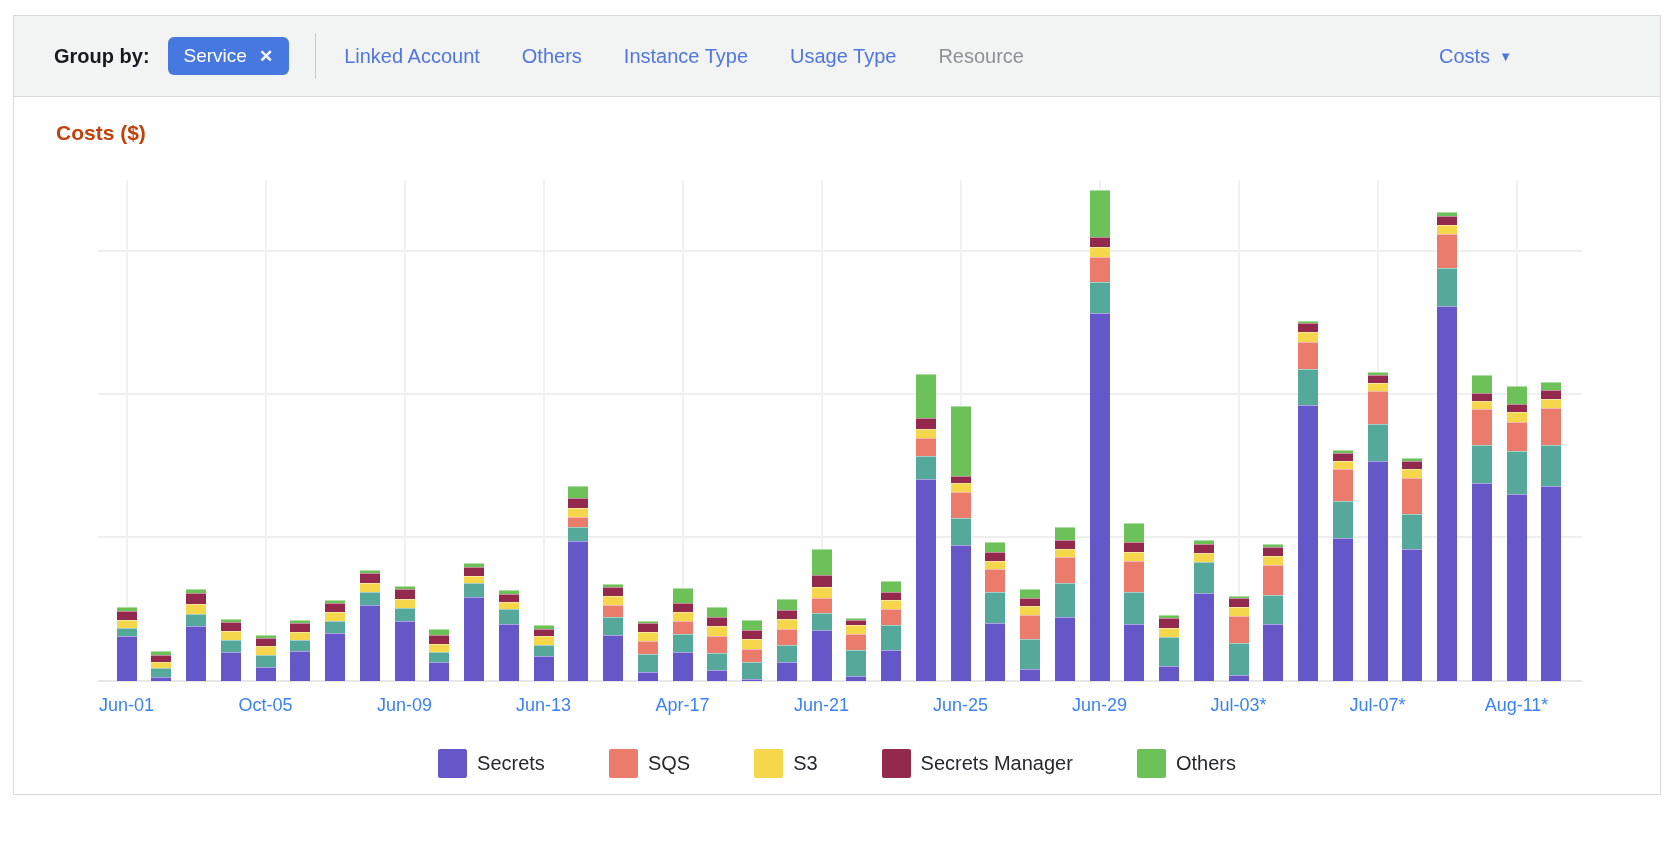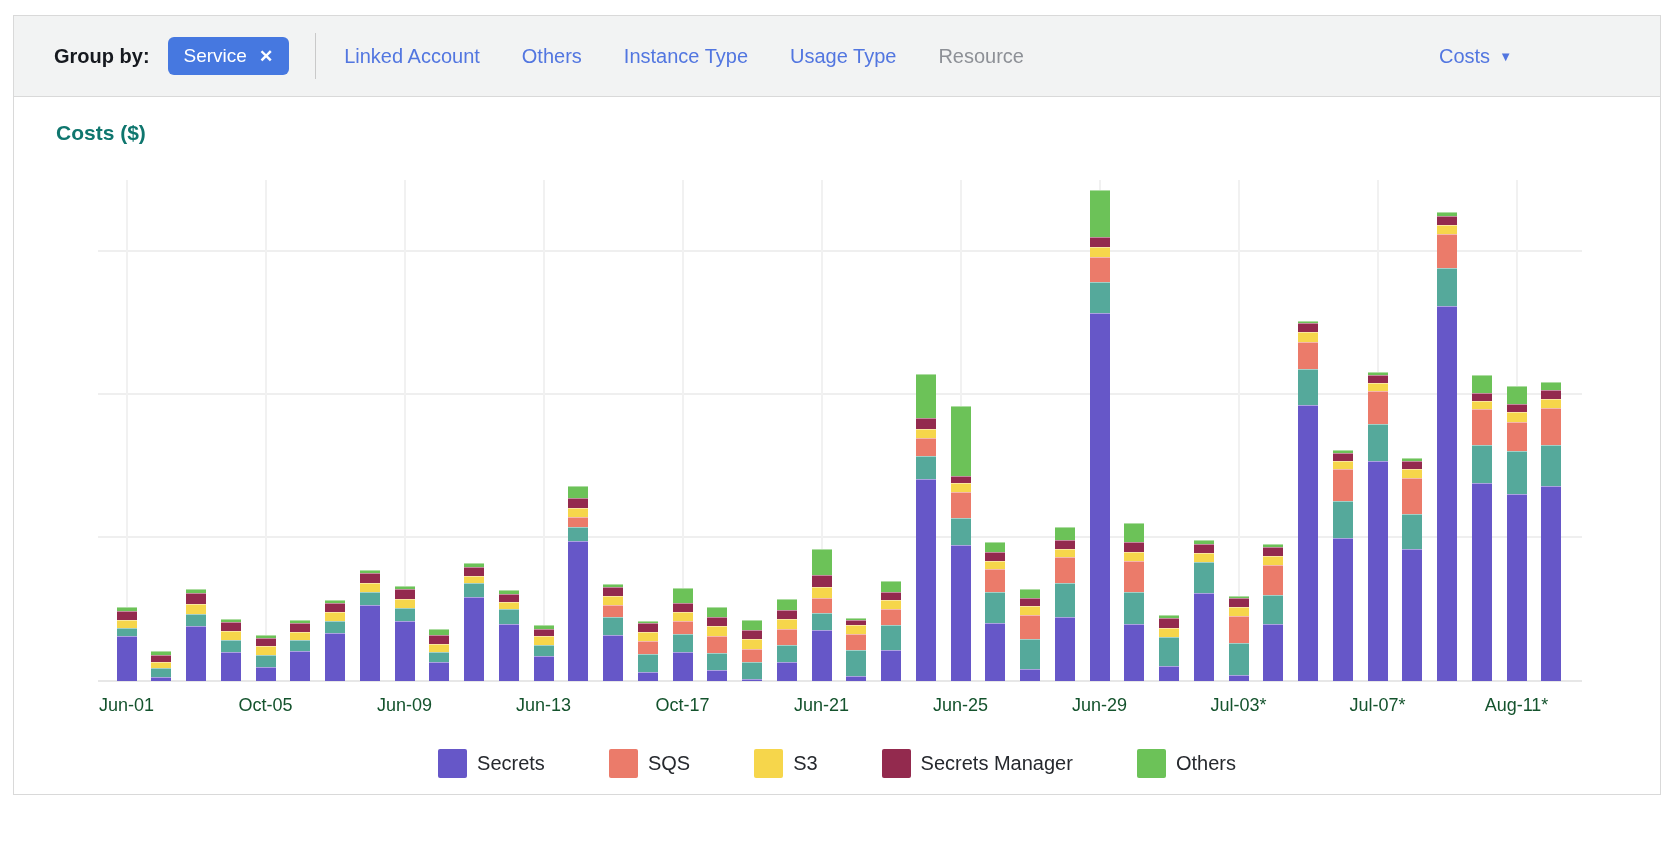--- a/index.html
+++ b/index.html
@@ -24,32 +24,32 @@
   .tlink { font-size:20px; color:#5276e0; text-decoration:none; cursor:pointer; white-space:nowrap; }
   .tlink.disabled { color:#8d9096; cursor:default; }
   .more { margin-left:auto; display:inline-flex; align-items:center; gap:9px; color:#5276e0; font-size:20px; cursor:pointer; }
   .more .tri { font-size:13px; line-height:1; }
 
   
   .card {
     position:absolute; left:13px; top:97px; width:1648px; height:698px;
     background:#fff; border:1px solid #d9d9d9; border-top:none;
   }
-  .chart-title { position:absolute; left:42px; top:24px; font-size:21px; font-weight:bold; color:#0f766e; }
+  .chart-title { position:absolute; left:42px; top:24px; font-size:21px; font-weight:bold; color:#c2410c; }
 
   .plot { position:absolute; left:84px; top:83px; width:1484px; height:501px; }
   .hgrid { position:absolute; left:0; width:100%; height:2px; background:#efefef; }
   .vgrid { position:absolute; top:0; width:2px; height:100%; background:#f1f1f1; }
   .baseline { position:absolute; left:0; bottom:-1px; width:100%; height:2px; background:#e7e7e7; }
 
   .bar { position:absolute; bottom:0; width:20px; display:flex; flex-direction:column-reverse; cursor:pointer; }
   .seg { width:100%; border-top:1px solid rgba(255,255,255,0.45); }
 
   .xlabels { position:absolute; left:84px; top:598px; width:1484px; height:26px; }
-  .xlabel { position:absolute; transform:translateX(-50%); font-size:18px; color:#14532d; white-space:nowrap; }
+  .xlabel { position:absolute; transform:translateX(-50%); font-size:18px; color:#3b82f6; white-space:nowrap; }
 
   .legend { position:absolute; left:0; top:652px; width:100%; display:flex; justify-content:center; align-items:center; gap:64px; }
   .legend-item { display:flex; align-items:center; gap:10px; cursor:pointer; }
   .swatch { width:29px; height:29px; border-radius:2px; }
   .legend-text { font-size:20px; color:#26292e; white-space:nowrap; }
 </style>
 </head>
 <body>
 
 <div id="stage">
@@ -412,21 +412,21 @@
           <div class="seg" style="height: 9px; background: rgb(246, 214, 75);"></div>
           <div class="seg" style="height: 9px; background: rgb(147, 42, 78);"></div>
           <div class="seg" style="height: 8px; background: rgb(108, 194, 88);"></div>
         </div>
       </div>
     <div class="xlabels" id="xlabels">
         <div class="xlabel" style="left: 28.5px;">Jun-01</div>
         <div class="xlabel" style="left: 167.5px;">Oct-05</div>
         <div class="xlabel" style="left: 306.5px;">Jun-09</div>
         <div class="xlabel" style="left: 445.5px;">Jun-13</div>
-        <div class="xlabel" style="left: 584.5px;">Oct-17</div>
+        <div class="xlabel" style="left: 584.5px;">Apr-17</div>
         <div class="xlabel" style="left: 723.5px;">Jun-21</div>
         <div class="xlabel" style="left: 862.5px;">Jun-25</div>
         <div class="xlabel" style="left: 1001.5px;">Jun-29</div>
         <div class="xlabel" style="left: 1140.5px;">Jul-03*</div>
         <div class="xlabel" style="left: 1279.5px;">Jul-07*</div>
         <div class="xlabel" style="left: 1418.5px;">Aug-11*</div>
       </div>
     <div class="legend" id="legend">
         <div class="legend-item">
           <span class="swatch" style="background: rgb(102, 87, 200);"></span>

